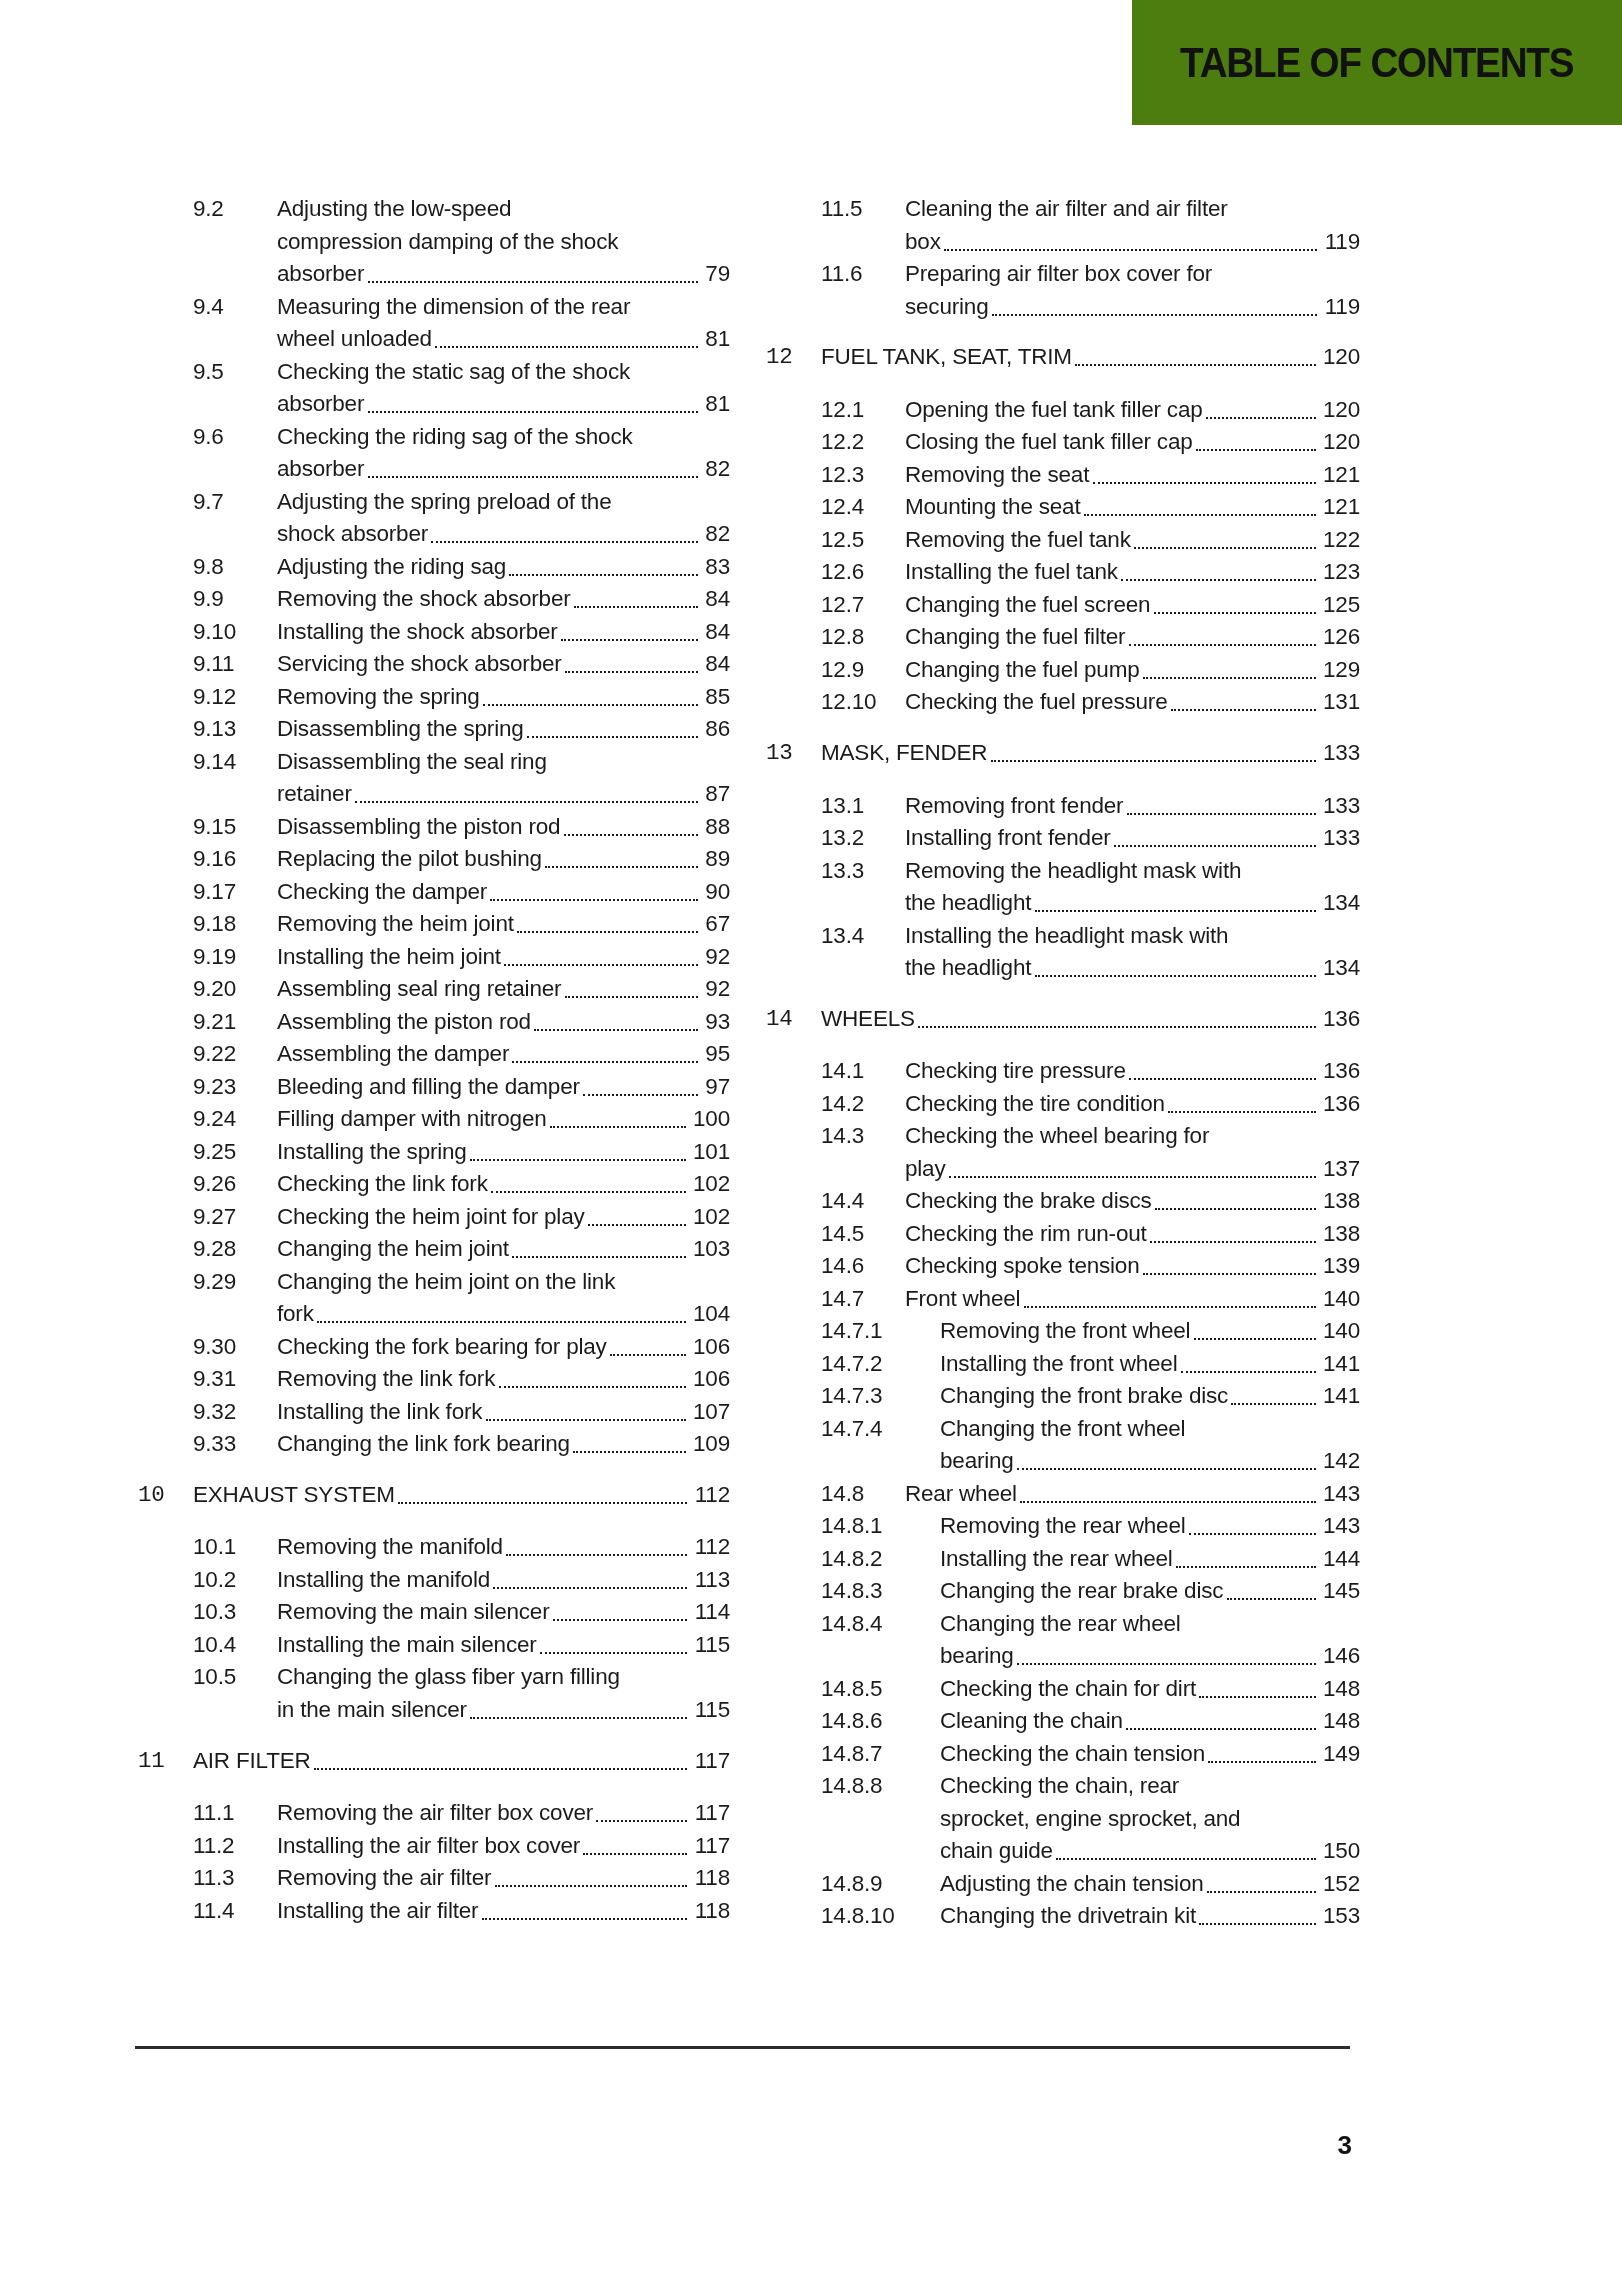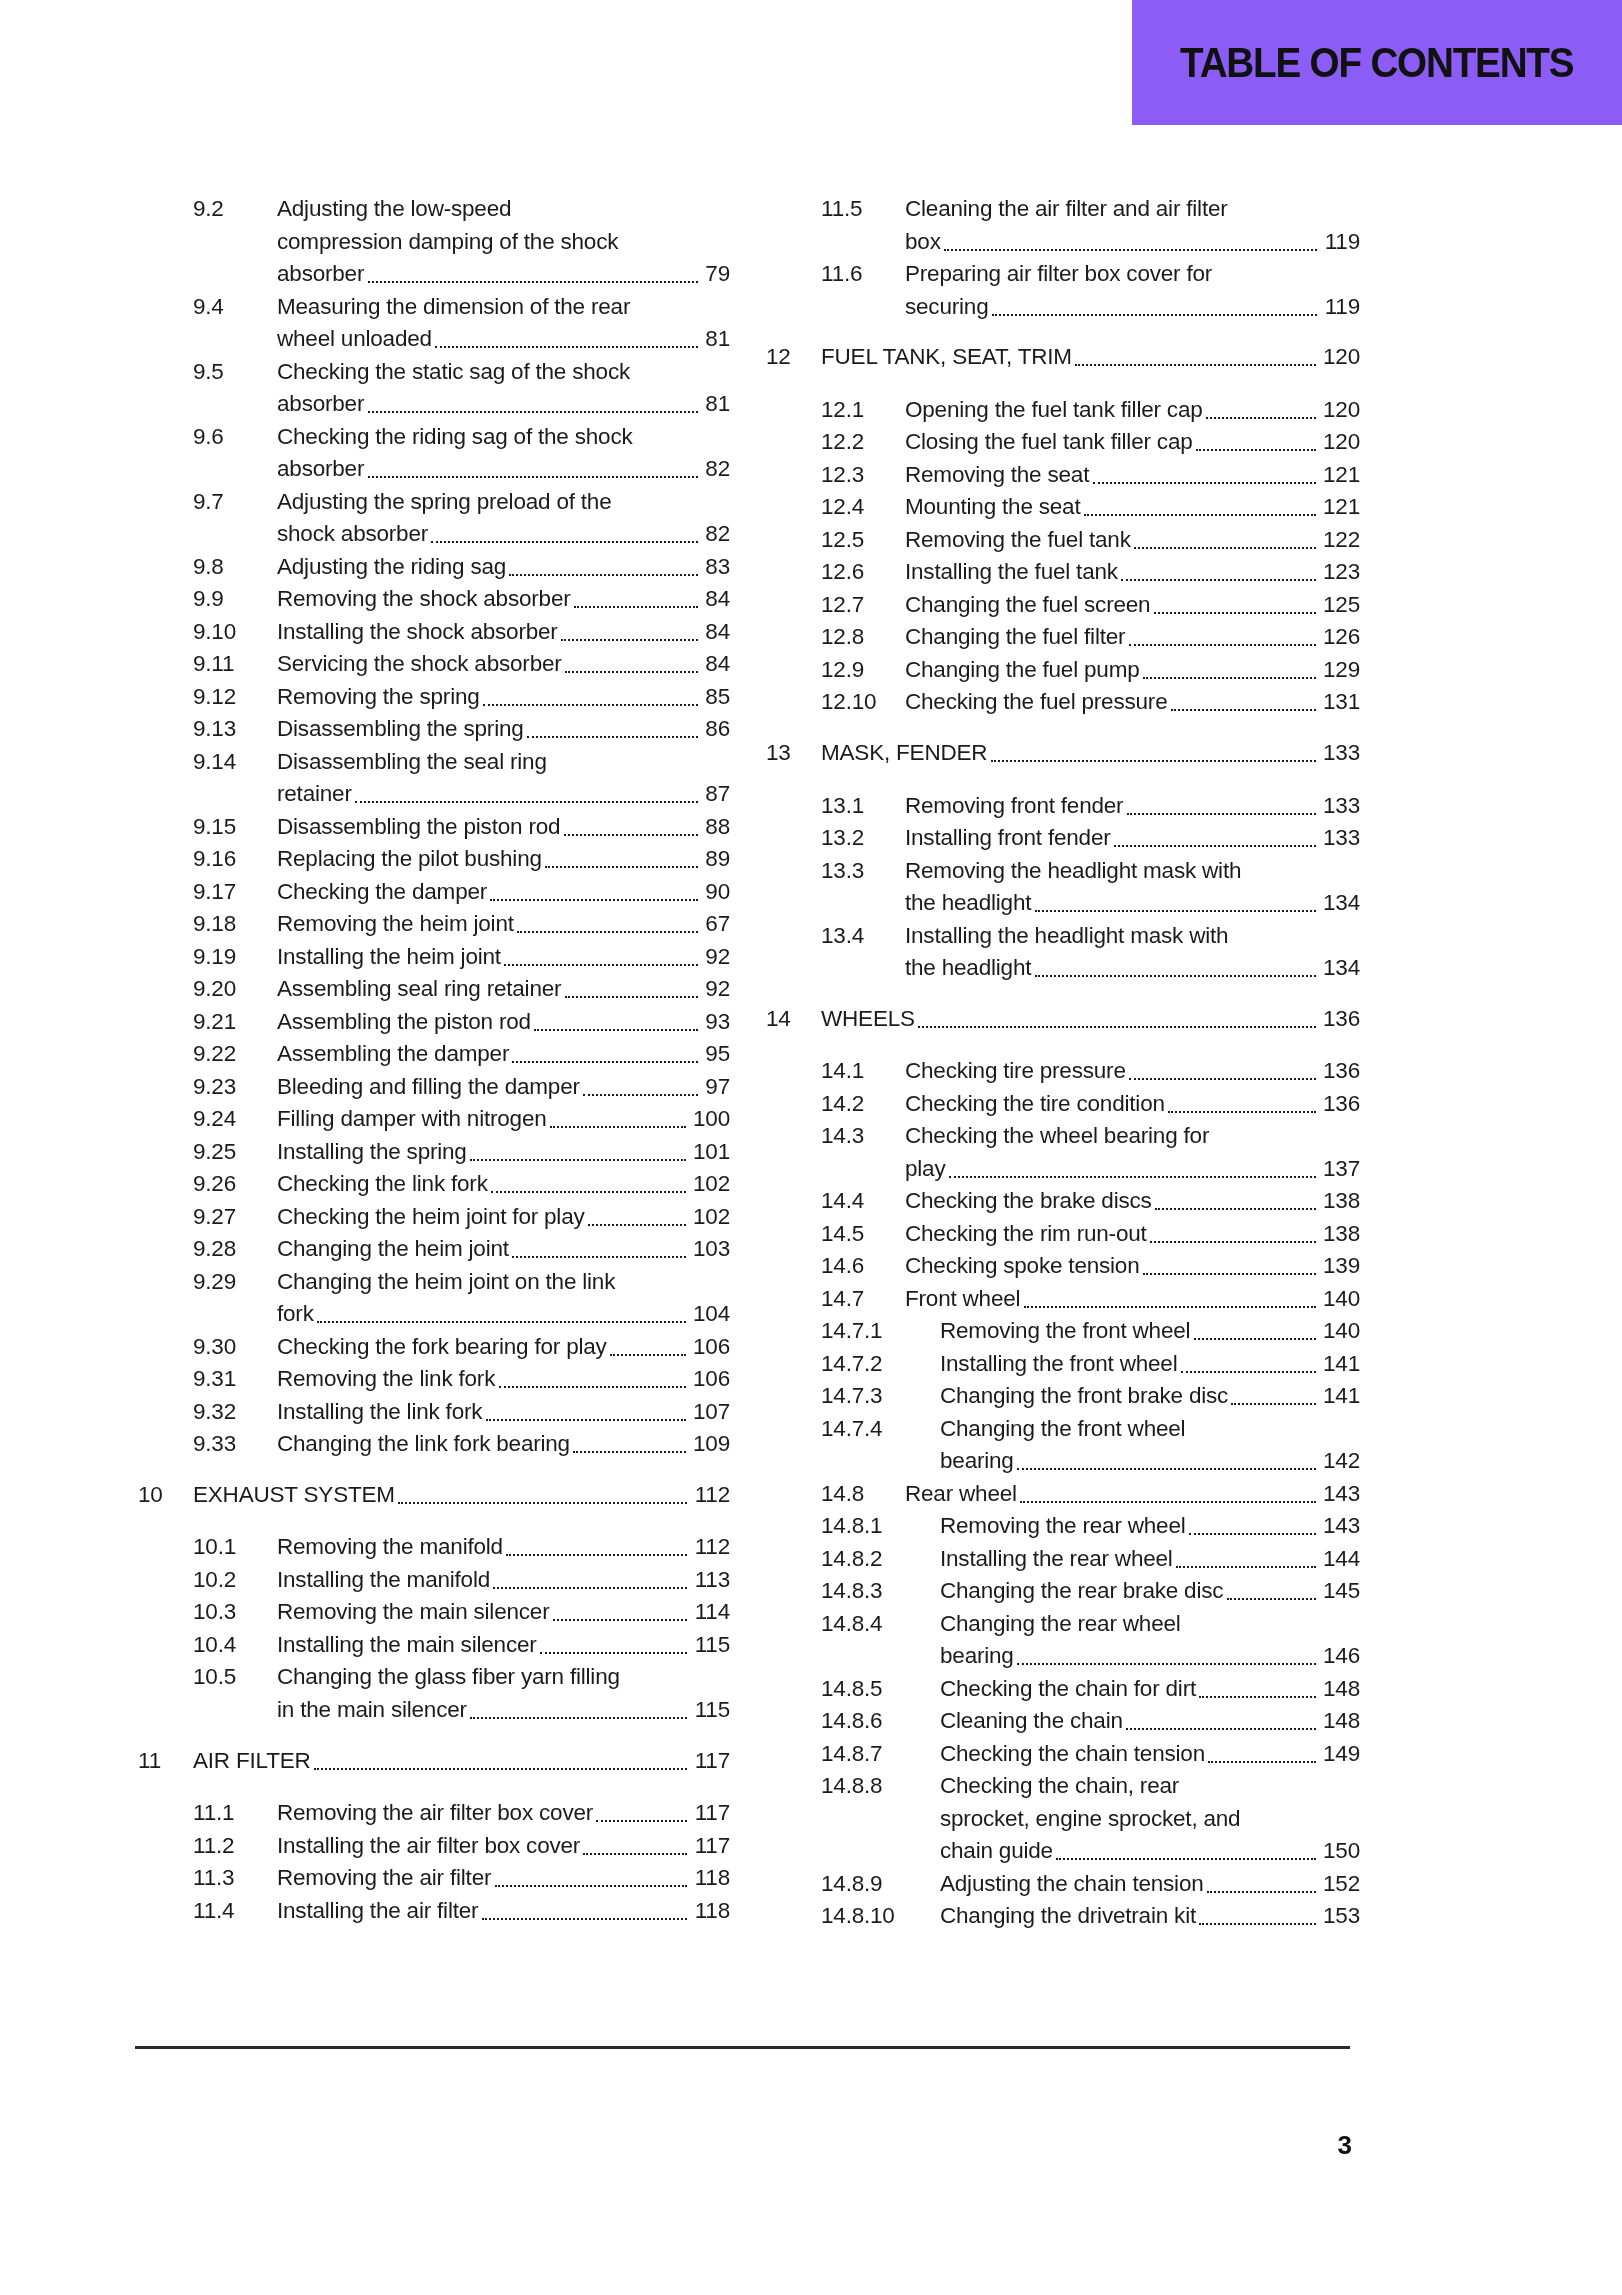--- a/index.html
+++ b/index.html
@@ -22,21 +22,21 @@
   }
   .col { position:absolute; top:193px; }
   #col-left  { left:138px; width:592px; }
   #col-right { left:766px; width:594px; }
 
   .toc-entry {
     display:flex; align-items:flex-start;
     font-size:22.5px; line-height:32.5px; letter-spacing:-0.2px;
   }
   .toc-entry .num { flex:0 0 auto; }
-  .level1 .num { width:55px; }
+  .level1 .num { width:55px;font-family:Liberation Mono, monospace; }
   .level2 { padding-left:55px; }
   .level2 .num { width:84px; }
   .level3 { padding-left:55px; }
   .level3 .num { width:119px; }
   .level1 { margin-top:18.3px; margin-bottom:20px; }
   .level1:first-child { margin-top:0; }
   .content { flex:1 1 auto; min-width:0; }
   .line { white-space:nowrap; }
   .last-line { display:flex; align-items:flex-start; }
   .last-line .text { flex:0 1 auto; white-space:nowrap; }
@@ -54,21 +54,21 @@
   }
   .page-num {
     position:absolute; left:1300px; top:2130px; width:52px;
     text-align:right; font-size:26px; font-weight:bold; color:#111111;
   }
 </style>
 </head>
 <body>
 
 <div id="page">
-  <div class="header-box" id="header-box" style="background: #8b5cf6;">
+  <div class="header-box" id="header-box" style="background: #4d7c0f;">
     <span class="header-title" style="color: rgb(17, 17, 17);">TABLE OF CONTENTS</span>
   </div>
 
   <div class="col" id="col-left">
       <div class="toc-entry level2">
         <span class="num">9.2</span>
         <div class="content">
           <div class="line">Adjusting the low-speed</div>
           <div class="line">compression damping of the shock</div>
           <div class="last-line">

